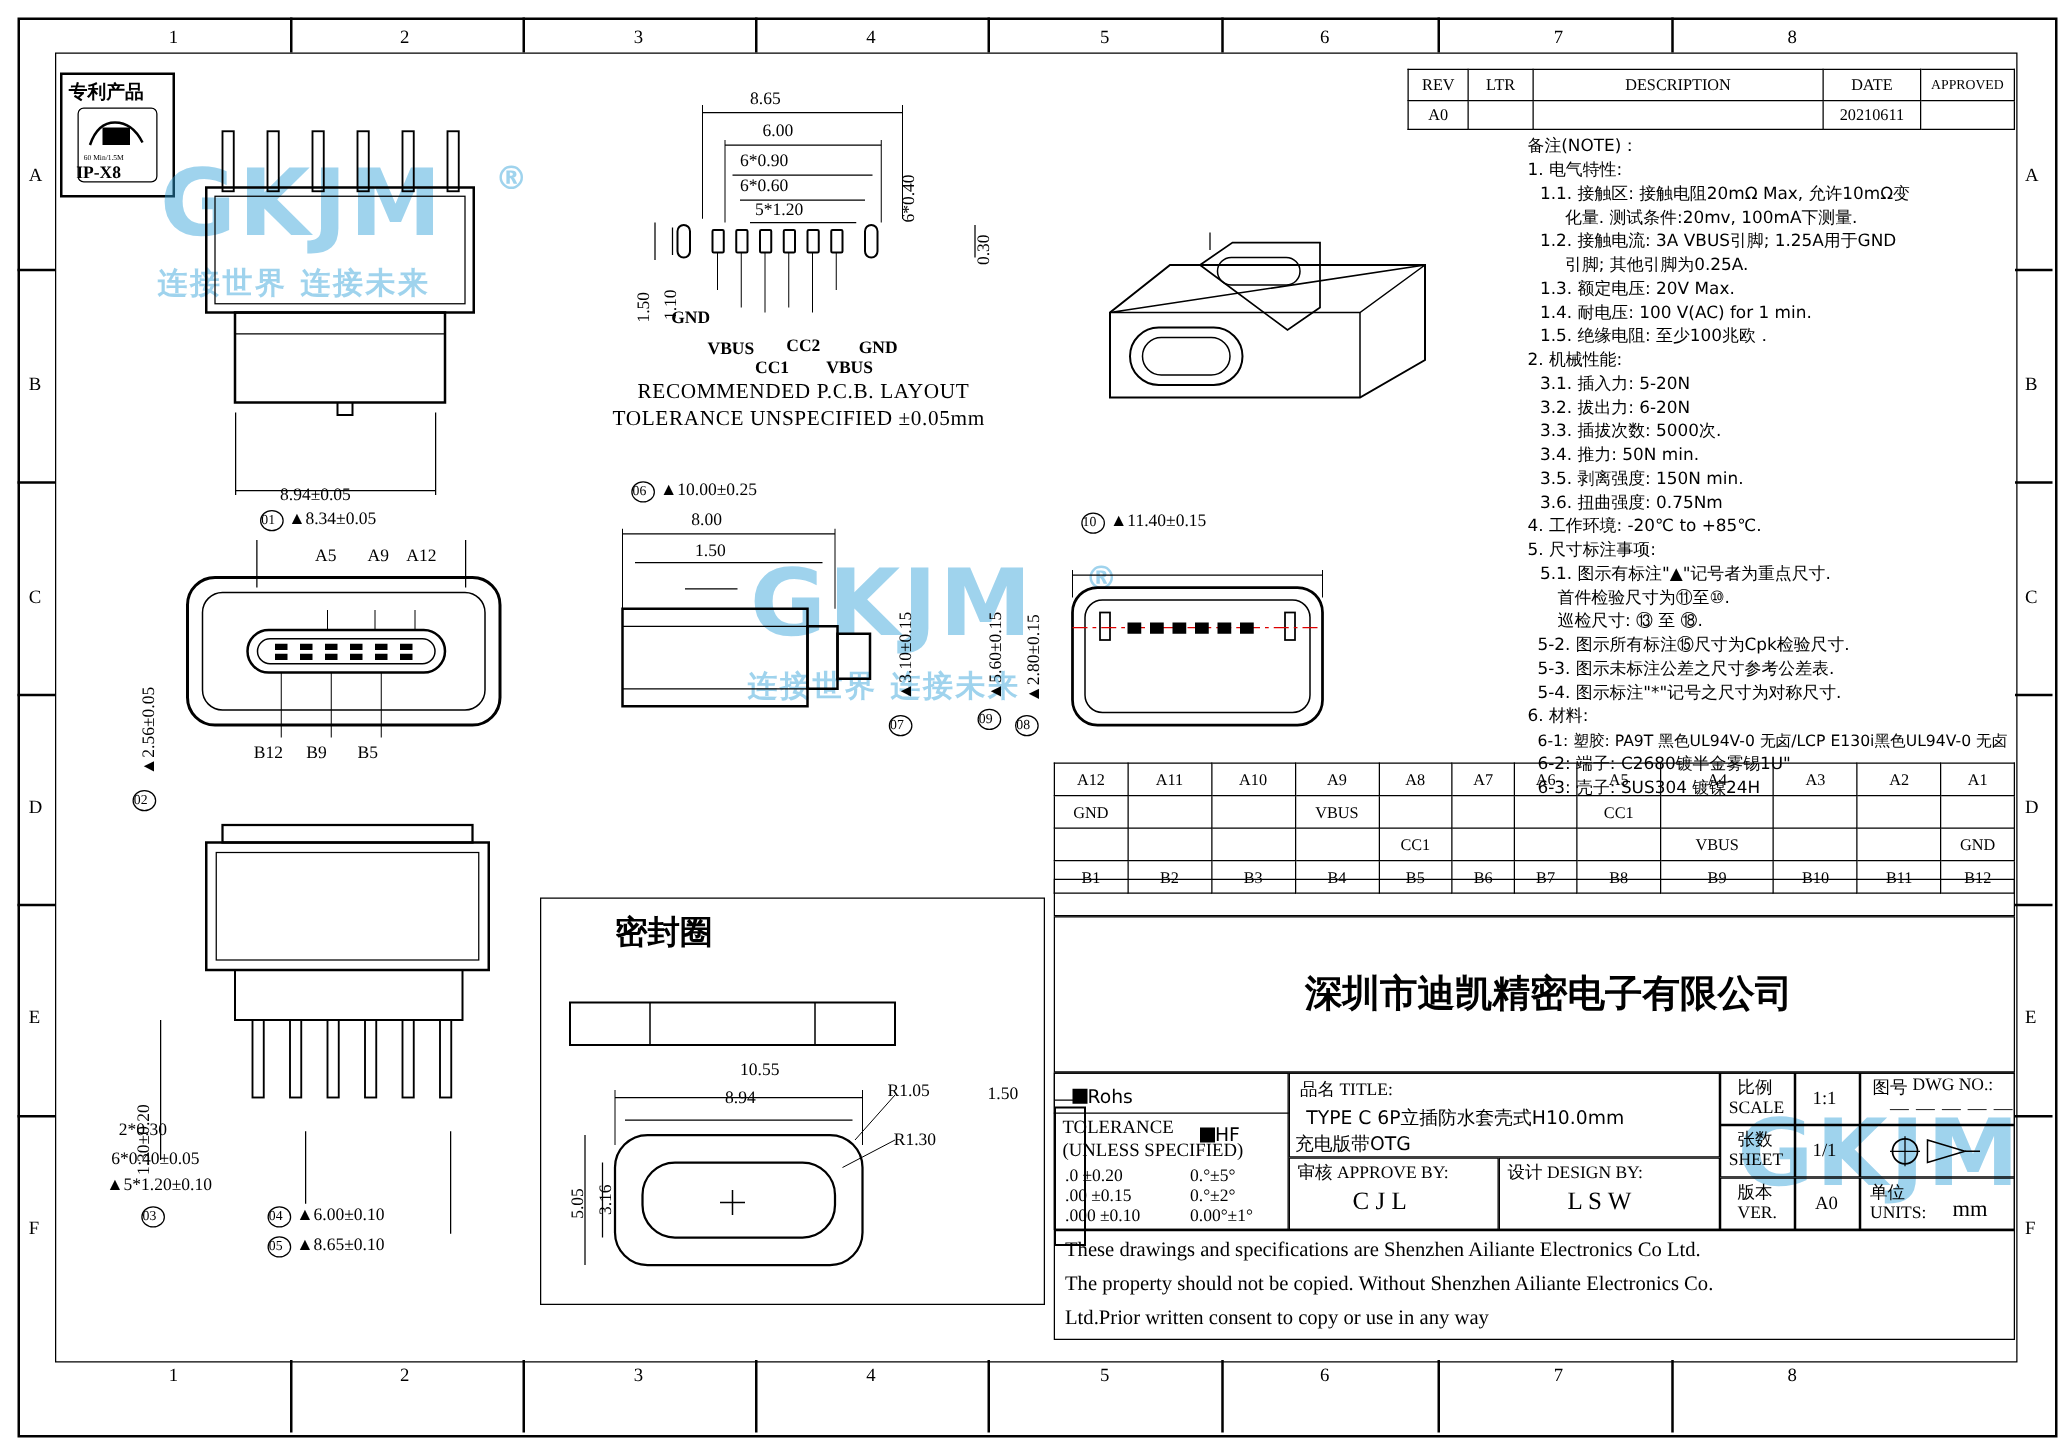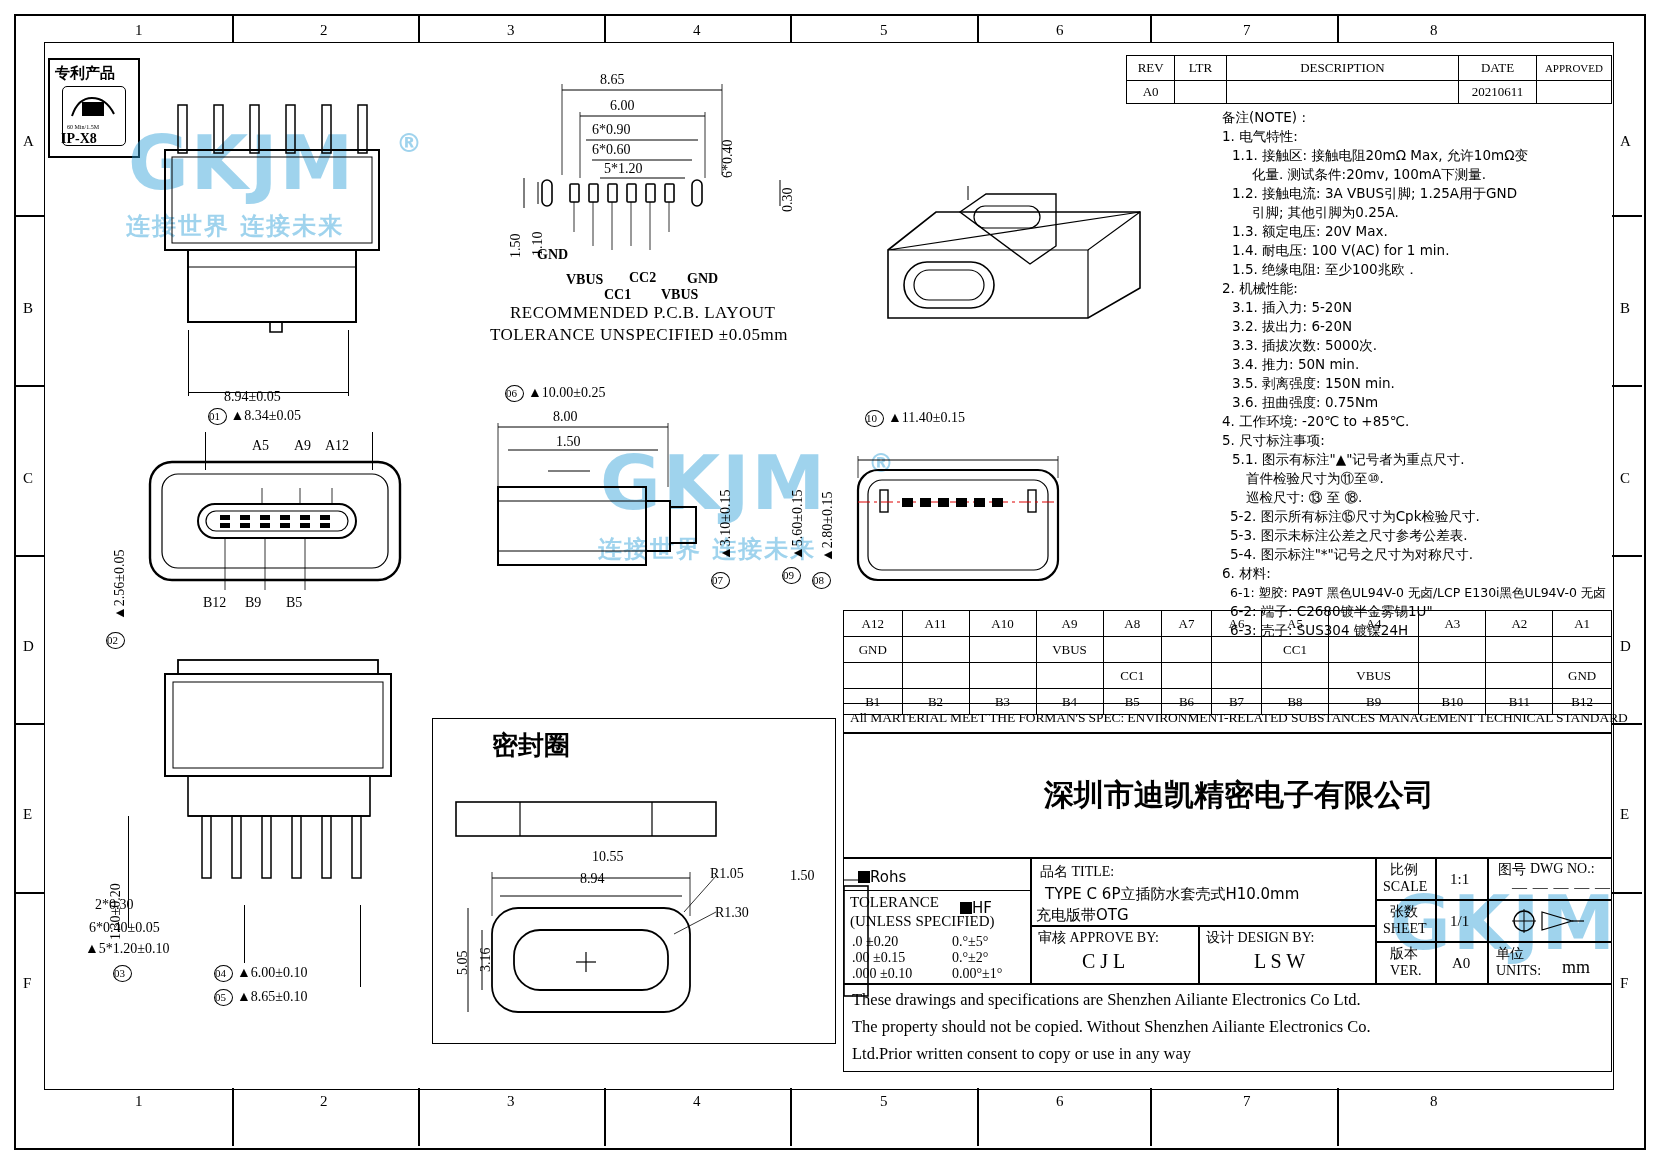--- a/index.html
+++ b/index.html
@@ -380,21 +380,20 @@
       <td>B8</td>
       <td>B9</td>
       <td>B10</td>
       <td>B11</td>
       <td>B12</td>
     </tr>
   </tbody>
     </table>
 
   <div class="box" style="left:843px;top:703px;width:769px;height:30px;"></div>
-  <div class="dim" style="left:850px;top:710px;font-size:13.5px;letter-spacing:-0.1px;">All MARTERIAL MEET THE FORMAN'S SPEC: ENVIRONMENT-RELATED SUBSTANCES MANAGEMENT TECHNICAL STANDARD</div>
 
   <svg style="position:absolute;left:120px;top:648px;" width="320" height="280">
     <rect x="58" y="12" width="200" height="14" fill="none" stroke="#000" stroke-width="1.8"></rect>
     <rect x="45" y="26" width="226" height="102" fill="none" stroke="#000" stroke-width="2"></rect>
     <rect x="53" y="34" width="210" height="86" fill="none" stroke="#000" stroke-width="1"></rect>
     <rect x="68" y="128" width="182" height="40" fill="none" stroke="#000" stroke-width="1.6"></rect>
     <line x1="68" y1="168" x2="250" y2="168" stroke="#000" stroke-width="1.6"></line>
 
     <rect x="82" y="168" width="9" height="62" fill="none" stroke="#000" stroke-width="1.5"></rect>
     <rect x="112" y="168" width="9" height="62" fill="none" stroke="#000" stroke-width="1.5"></rect>

